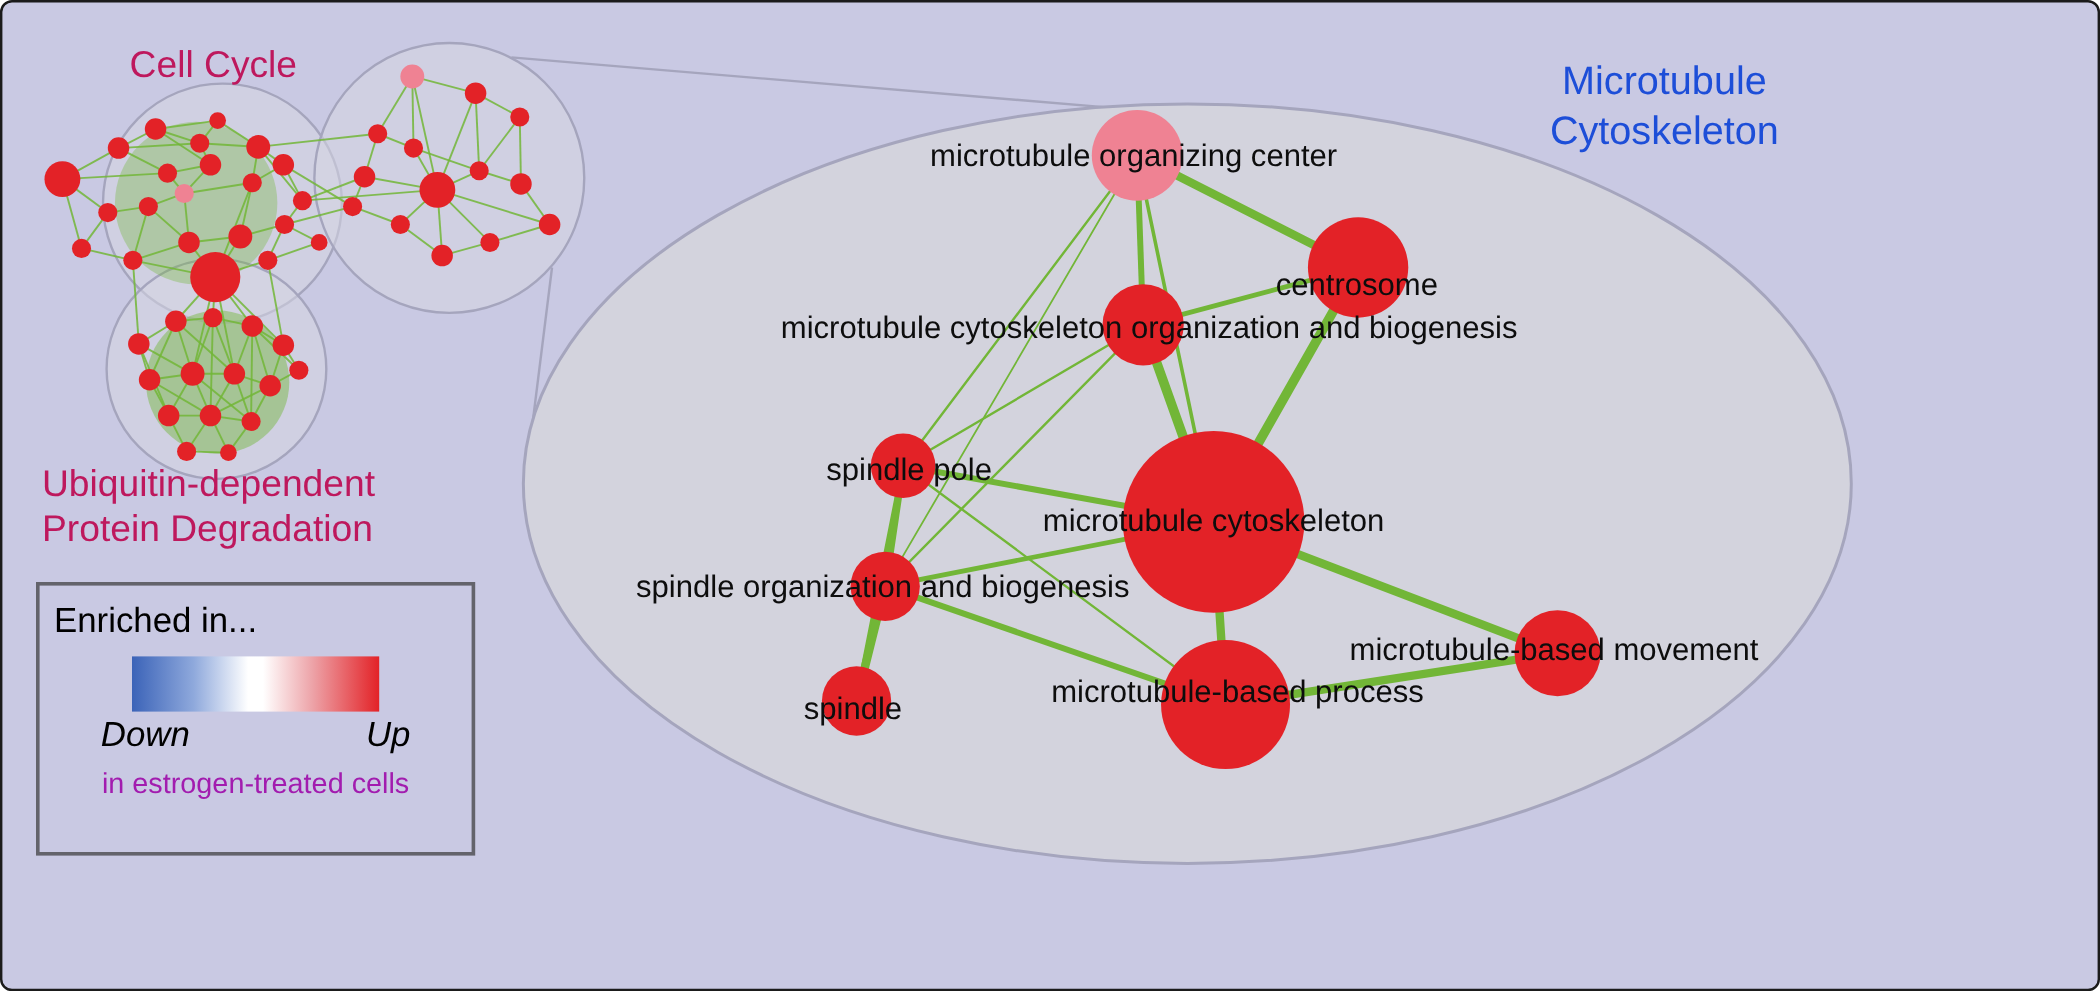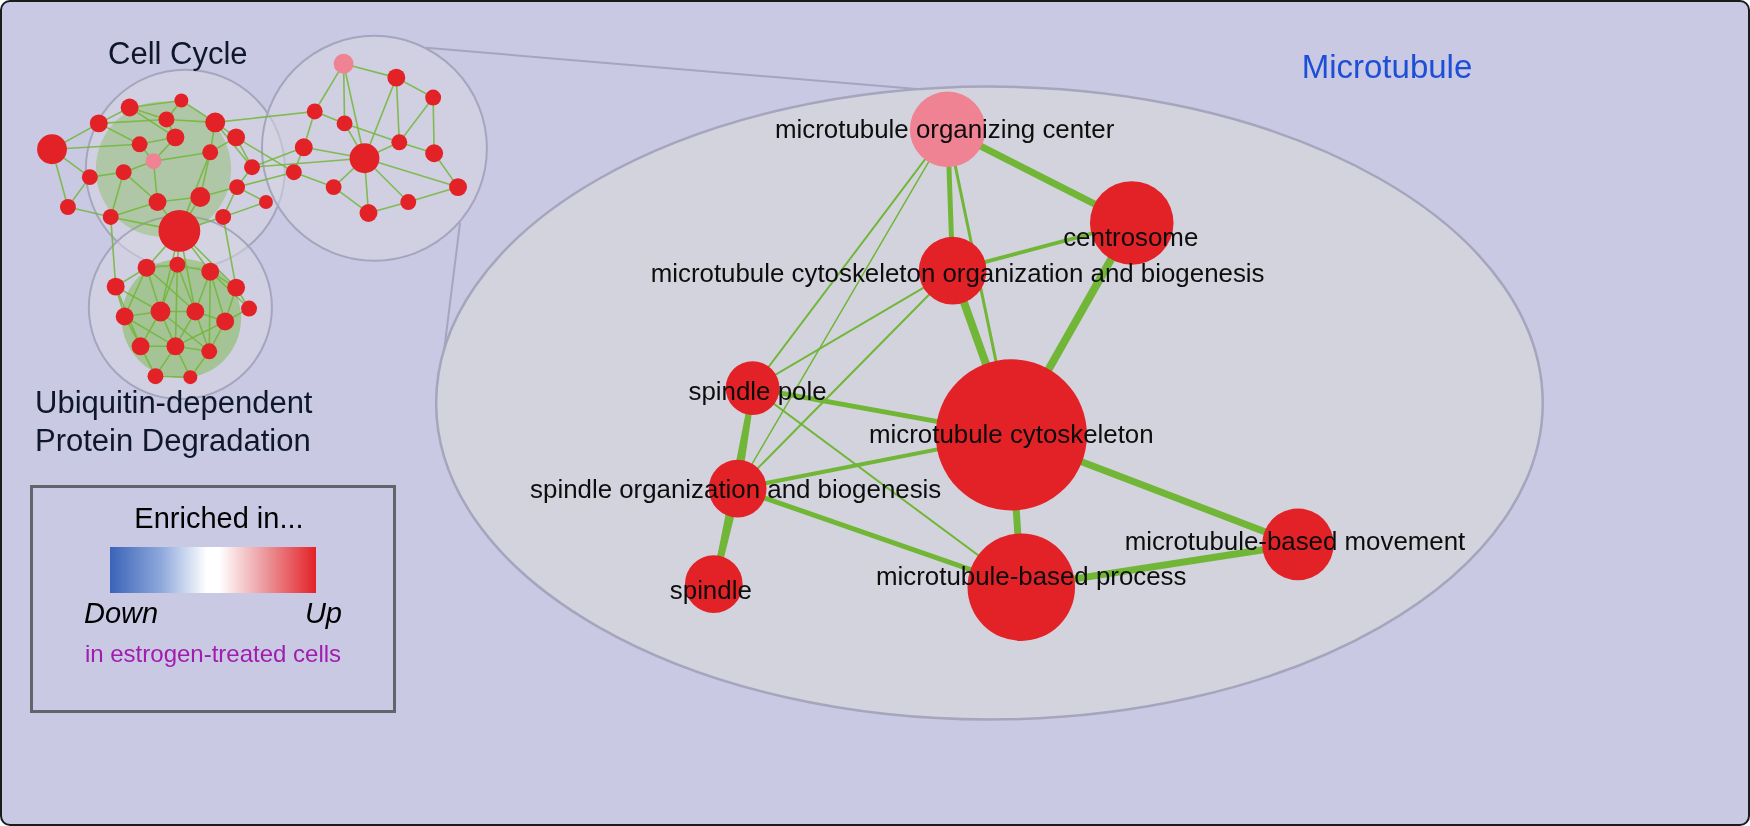--- a/index.html
+++ b/index.html
@@ -8,29 +8,29 @@
     width:1750px;height:826px;
     background:#c9c9e3;
     border:2px solid #1b1b1b;
     border-radius:10px;
     box-sizing:border-box;
     overflow:hidden;
     font-family:"Liberation Sans", sans-serif;
   }
   #scene{position:absolute;left:0;top:0;width:100%;height:100%;}
   .lbl{position:absolute;white-space:nowrap;}
-  .gray{color:#0f172a;}
+  .gray{color:#be185d;}
   #cc-label{left:106px;top:34px;font-size:31px;}
   #ub-label{left:33px;top:382px;font-size:31px;line-height:38px;}
   #mt-title{left:1255px;top:44px;width:260px;text-align:center;font-size:33px;line-height:42px;color:#1d4ed8;}
   .legend{
     position:absolute;left:28px;top:483px;width:366px;height:228px;
     border:3px solid #63636b;box-sizing:border-box;
   }
-  .legend-title{margin-top:14px;font-size:29px;color:#000;text-align:center;padding-left:12px;}
+  .legend-title{margin-top:14px;font-size:29px;color:#000;text-align:left;padding-left:12px;}
   .legend-bar{width:206px;height:46px;margin:12px auto 0 auto;}
   .legend-row{width:258px;margin:4px auto 0 auto;display:flex;justify-content:space-between;font-size:29px;color:#000;font-style:italic;}
   .legend-caption{margin-top:8px;font-size:24px;line-height:31px;text-align:center;color:#a21caf;}
   .node-label{font-family:"Liberation Sans", sans-serif;font-size:26px;fill:#0d0d0d;}
 </style>
 </head>
 <body>
 
 <div class="figure">
 
@@ -257,20 +257,21 @@
 
   <div class="lbl gray" id="cc-label">Cell Cycle</div>
 
   <div class="lbl gray" id="ub-label">
     <div>Ubiquitin-dependent</div>
     <div>Protein Degradation</div>
   </div>
 
   <div class="lbl" id="mt-title">
     <div>Microtubule</div>
+    <div>Cytoskeleton</div>
   </div>
 
   <div class="legend">
     <div class="legend-title">Enriched in...</div>
     <div class="legend-bar" id="legend-bar" style="background: linear-gradient(90deg, rgb(59, 99, 184) 0%, rgb(143, 169, 220) 25%, rgb(255, 255, 255) 47%, rgb(255, 255, 255) 53%, rgb(237, 163, 168) 73%, rgb(227, 34, 39) 100%);"></div>
     <div class="legend-row">
       <span>Down</span>
       <span>Up</span>
     </div>
     <div class="legend-caption">

